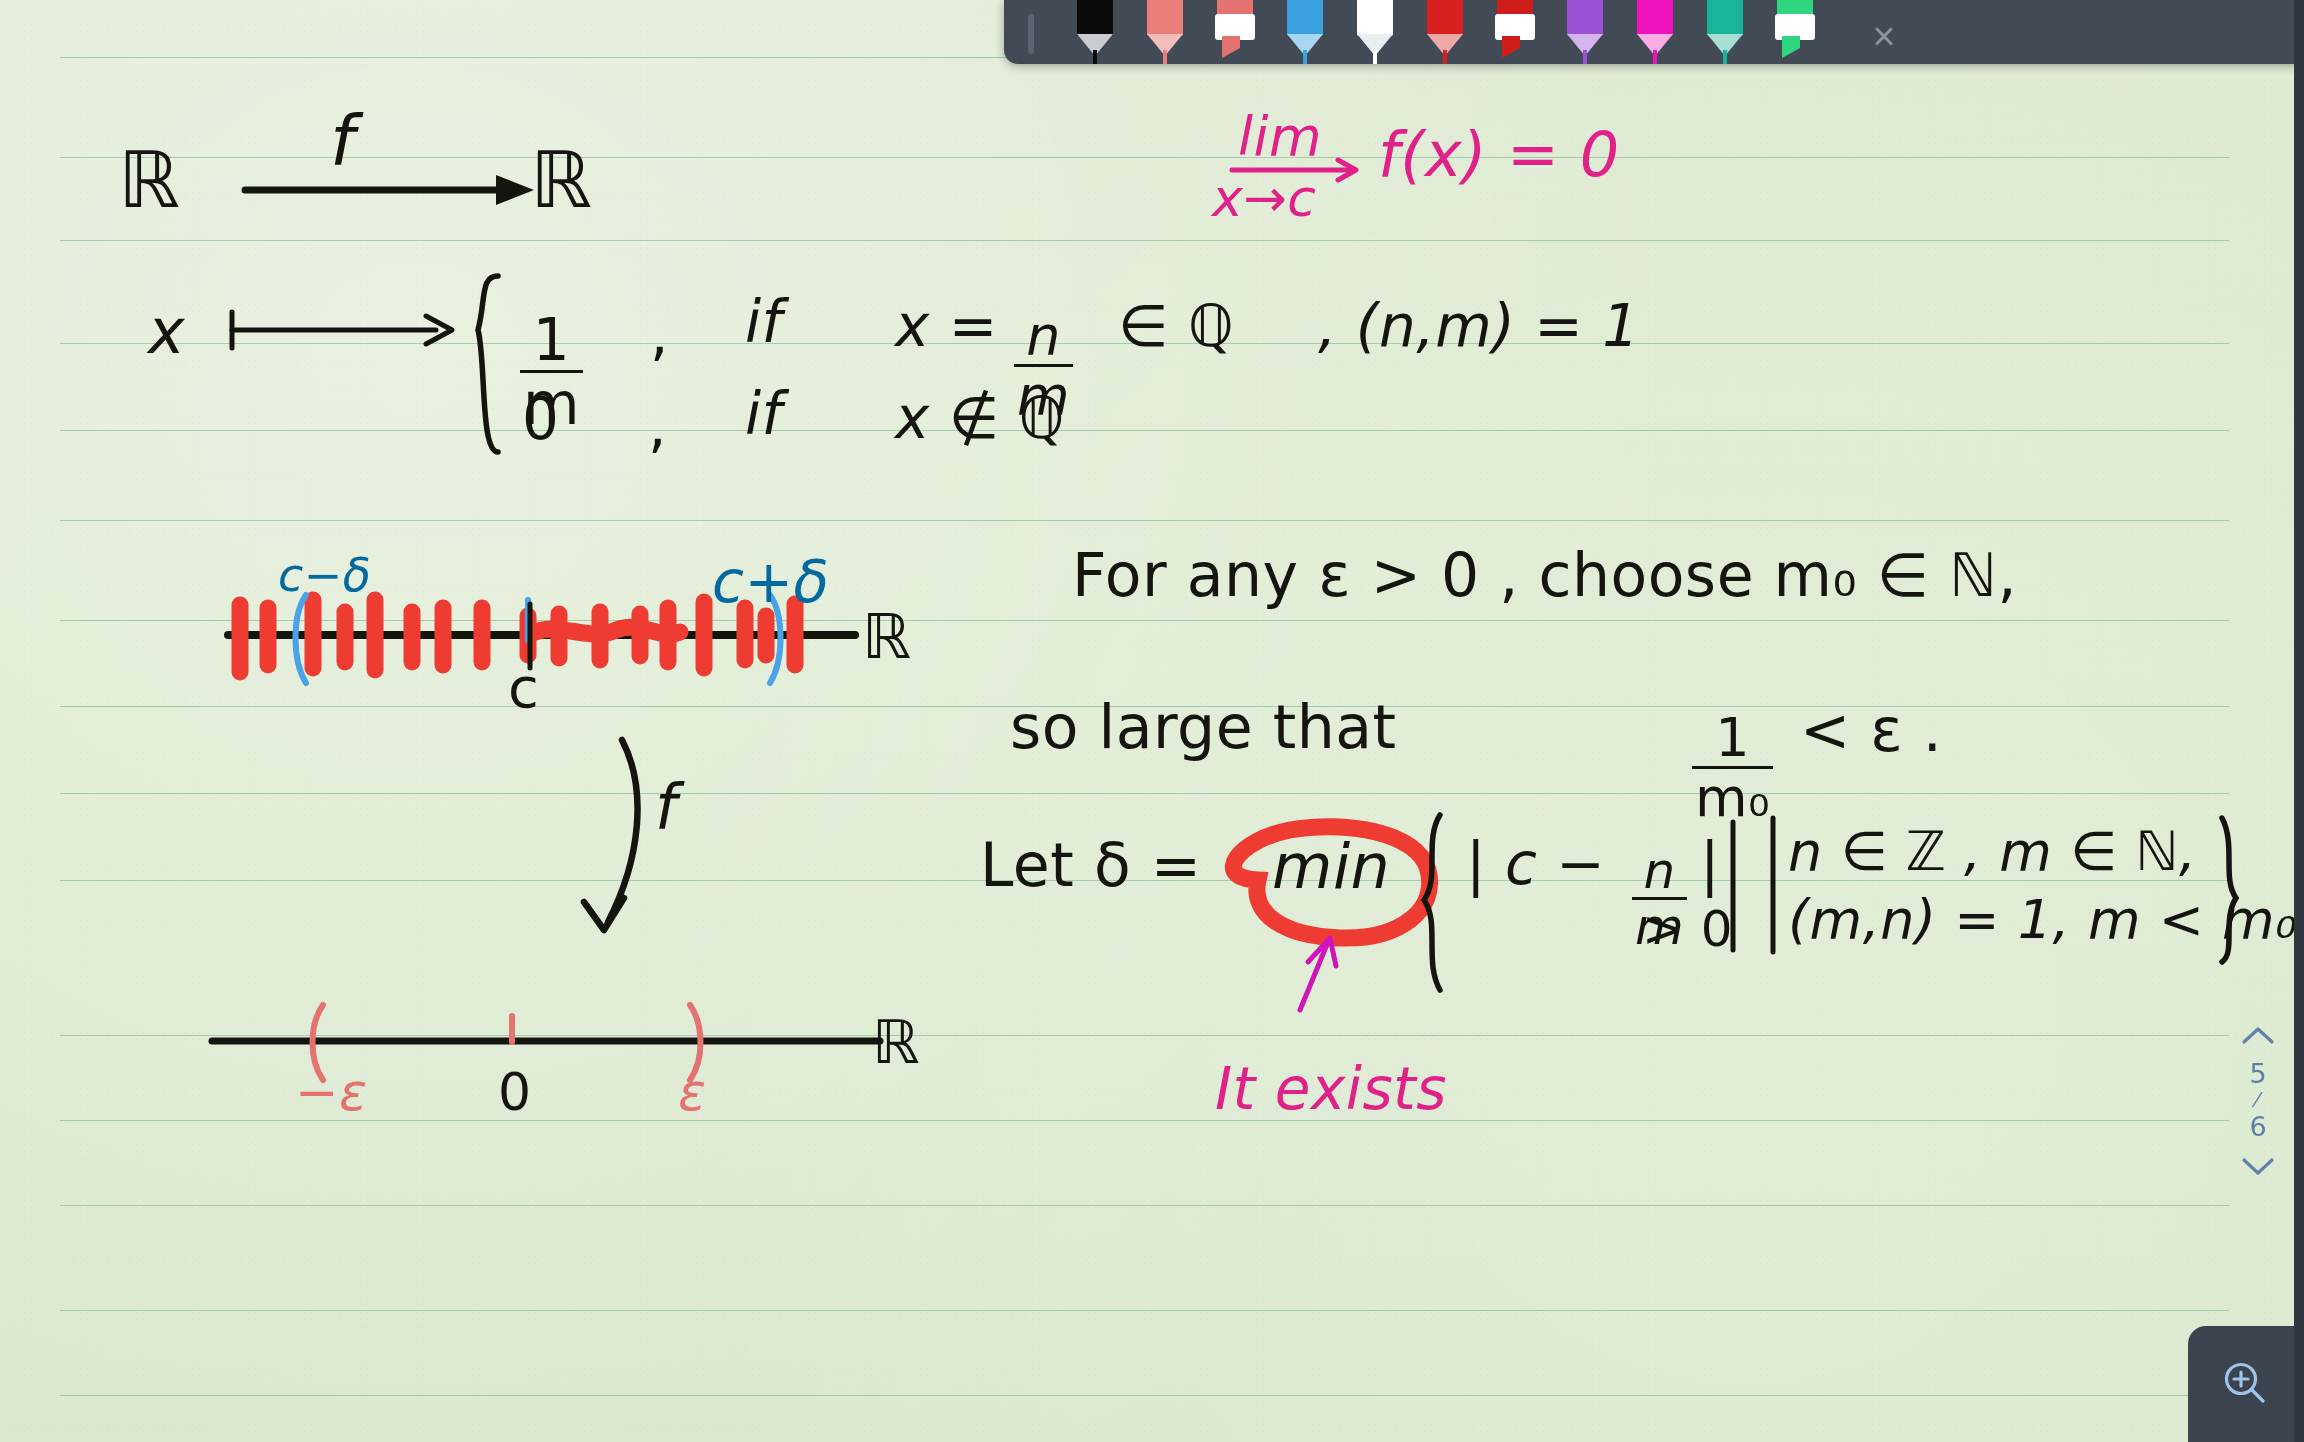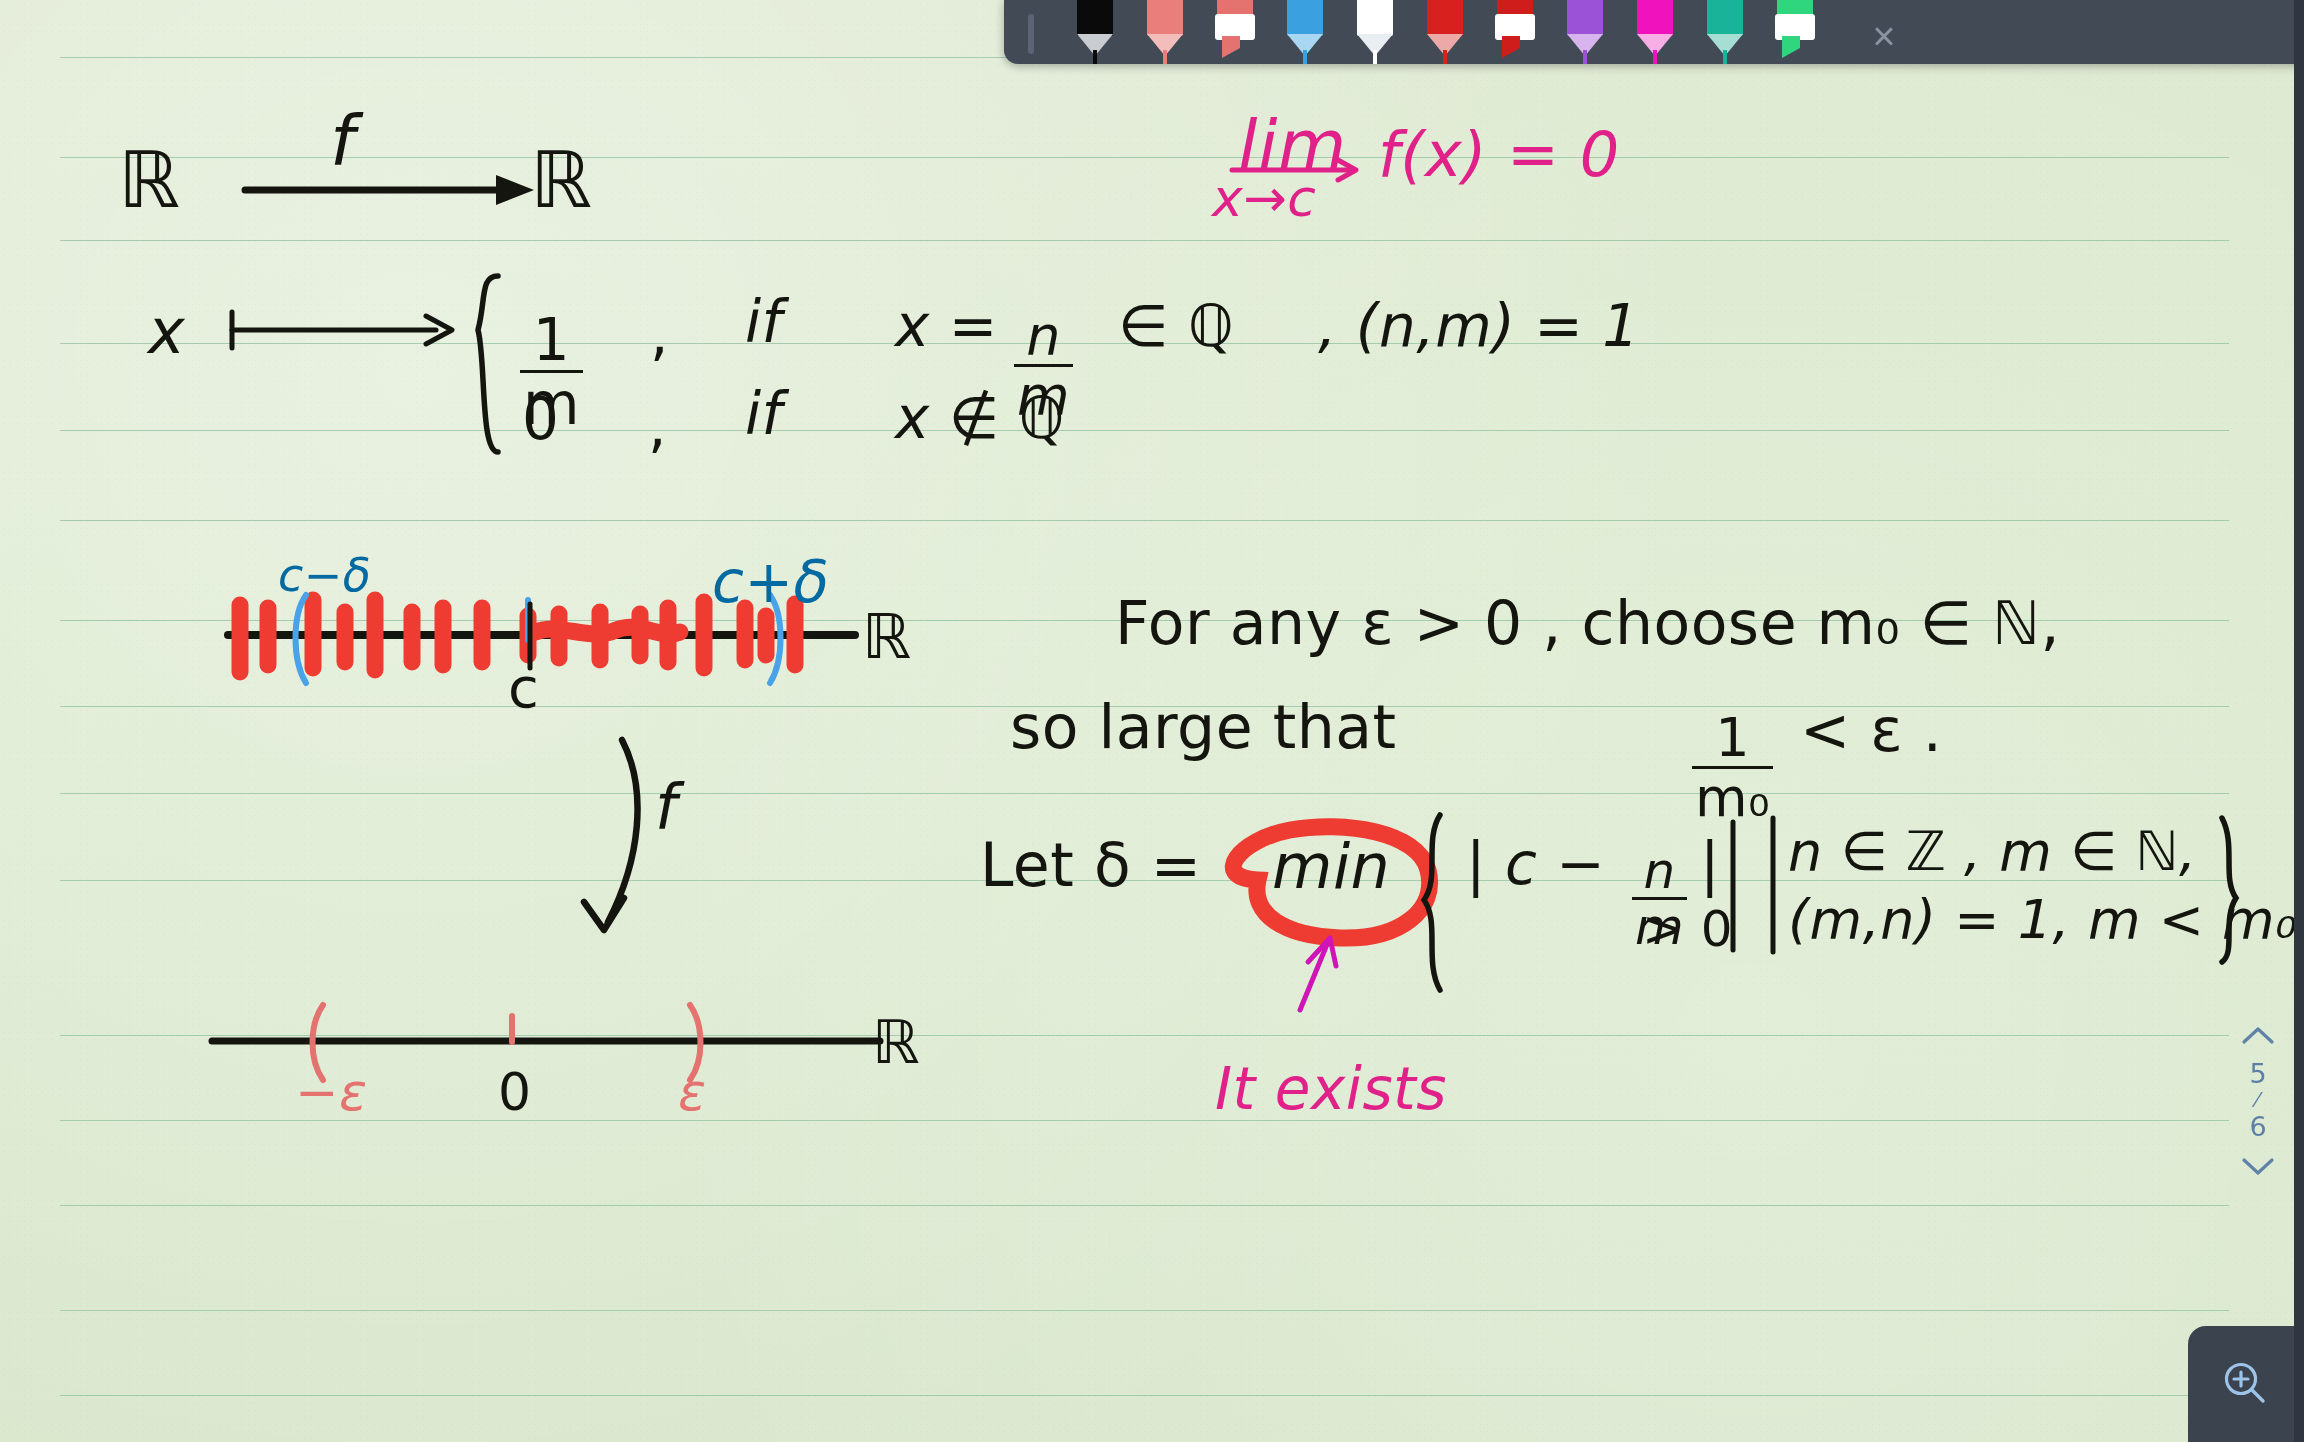--- a/index.html
+++ b/index.html
@@ -293,21 +293,21 @@
       <g>
         <line x1="1232" y1="170" x2="1352" y2="170" stroke="#e0218a" stroke-width="5" stroke-linecap="round"></line>
         <path d="M1338,160 L1356,170 L1338,180" fill="none" stroke="#e0218a" stroke-width="5" stroke-linecap="round" stroke-linejoin="round"></path>
       </g>
     </svg>
 
     <div class="ink-text hand" style="left:118px; top:135px; font-size:78px;">ℝ</div>
     <div class="ink-text hand" style="left:330px; top:100px; font-size:70px; font-style:italic;">f</div>
     <div class="ink-text hand" style="left:530px; top:135px; font-size:78px;">ℝ</div>
 
-    <div class="ink-text pink" style="left:1238px; top:105px; font-size:70px; font-style:italic;">lim</div>
+    <div class="ink-text pink" style="left:1238px; top:105px; font-size:54px; font-style:italic;">lim</div>
     <div class="ink-text pink" style="left:1212px; top:168px; font-size:52px; font-style:italic;">x→c</div>
     <div class="ink-text pink" style="left:1378px; top:118px; font-size:62px; font-style:italic;">f(x) = 0</div>
 
     <div class="ink-text hand" style="left:148px; top:295px; font-size:62px; font-style:italic;">x</div>
 
     <div class="ink-text hand" style="left:516px; top:278px; font-size:58px;">
       <span class="frac">
         <span class="num">1</span>
         <span class="den">m</span>
       </span>
@@ -334,21 +334,21 @@
     <div class="ink-text hand" style="left:508px; top:655px; font-size:56px;">c</div>
     <div class="ink-text hand" style="left:862px; top:600px; font-size:62px;">ℝ</div>
 
     <div class="ink-text hand" style="left:655px; top:770px; font-size:62px; font-style:italic;">f</div>
 
     <div class="ink-text salmon" style="left:295px; top:1062px; font-size:52px; font-style:italic;">−ε</div>
     <div class="ink-text hand" style="left:498px; top:1062px; font-size:52px;">0</div>
     <div class="ink-text salmon" style="left:678px; top:1062px; font-size:52px; font-style:italic;">ε</div>
     <div class="ink-text hand" style="left:872px; top:1007px; font-size:60px;">ℝ</div>
 
-    <div class="ink-text hand" style="left:1072px; top:588px; font-size:60px;margin-left:43px;">For any ε &gt; 0 , choose m₀ ∈ ℕ,</div>
+    <div class="ink-text hand" style="left:1072px; top:540px; font-size:60px;">For any ε &gt; 0 , choose m₀ ∈ ℕ,</div>
 
     <div class="ink-text hand" style="left:1010px; top:692px; font-size:60px;">so large that</div>
     <div class="ink-text hand" style="left:1688px; top:680px; font-size:54px;">
       <span class="frac">
         <span class="num">1</span>
         <span class="den">m₀</span>
       </span>
     </div>
     <div class="ink-text hand" style="left:1800px; top:695px; font-size:60px;">&lt; ε .</div>
 

